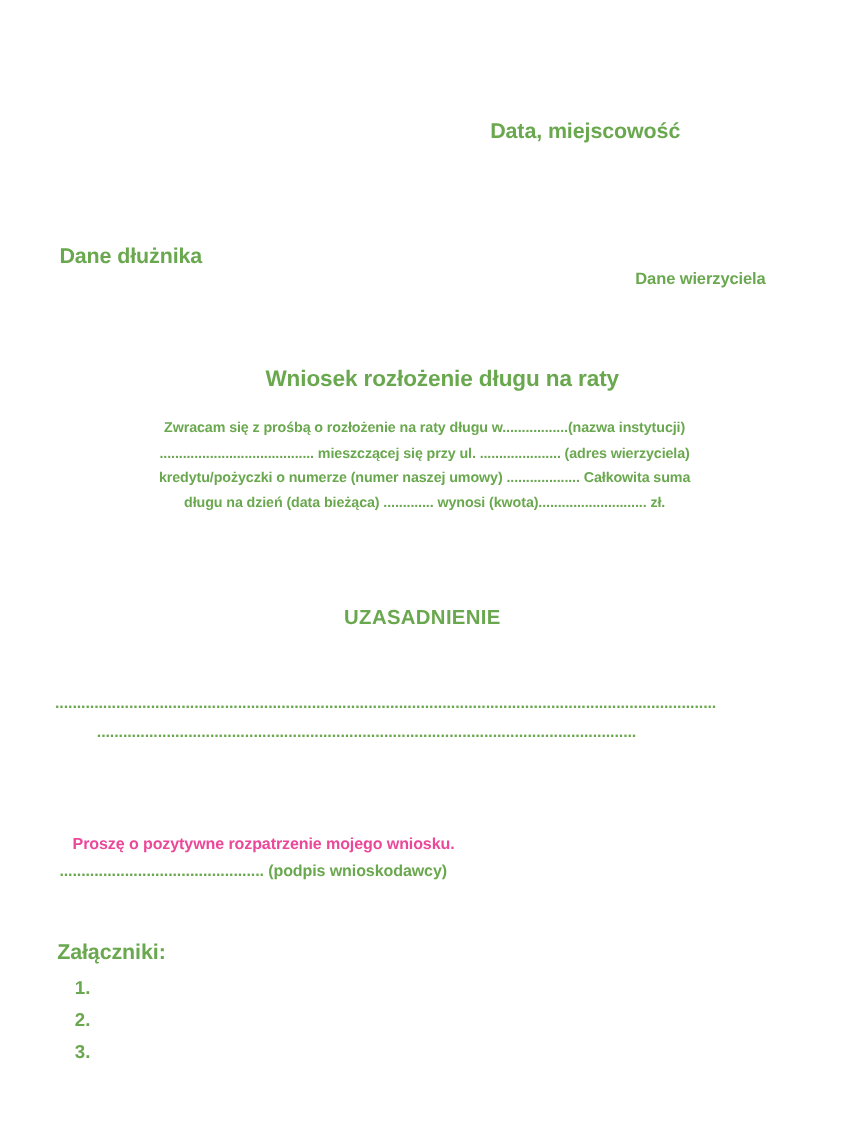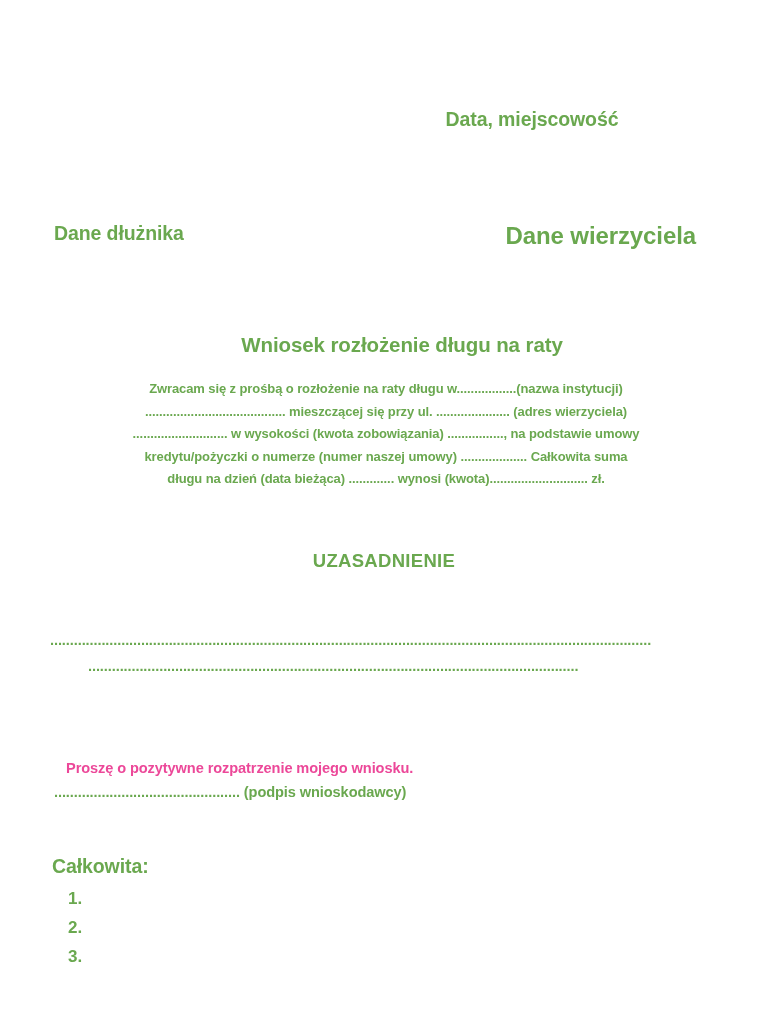--- a/index.html
+++ b/index.html
@@ -43,27 +43,28 @@
   }
 
   .parties {
     position: absolute;
     left: 0;
     top: 222px;
     width: 768px;
     display: flex;
     box-sizing: border-box;
     padding: 0 54px 0 54px;
+    flex-direction: column;
   }
   .party-left {
     font-size: 19.5px;
     flex: 0 0 auto;
   }
   .party-right {
-    font-size: 24px;
+    font-size: 15px;
     margin-left: auto;
     margin-right: 18px;
   }
 
   
   .doc-title {
     position: absolute;
     left: 0;
     top: 333px;
     width: 768px;
@@ -174,33 +175,32 @@
   <div class="parties">
     <div class="g party-left" style="color: rgb(106, 168, 79);">Dane dłużnika</div>
     <div class="g party-right" style="color: rgb(106, 168, 79);">Dane wierzyciela</div>
   </div>
 
   <div class="g doc-title" style="color: rgb(106, 168, 79); margin-left: 18px;">Wniosek rozłożenie długu na raty</div>
 
   <div class="g body-para" style="color: rgb(106, 168, 79);">
     <span class="ln">Zwracam się z prośbą o rozłożenie na raty długu w.................(nazwa instytucji)</span>
     <span class="ln">........................................ mieszczącej się przy ul. ..................... (adres wierzyciela)</span>
-    <span class="ln">........................... w wysokości (kwota zobowiązania) ................, na podstawie umowy</span>
     <span class="ln">kredytu/pożyczki o numerze (numer naszej umowy) ................... Całkowita suma</span>
     <span class="ln">długu na dzień (data bieżąca) ............. wynosi (kwota)............................ zł.</span>
   </div>
 
   <div class="g reason-heading" style="color: rgb(106, 168, 79);">UZASADNIENIE</div>
 
   <div class="g reason-line2" style="color: rgb(106, 168, 79);">........................................................................................................................................................</div>
   <div class="g reason-line3" style="color: rgb(106, 168, 79);">............................................................................................................................</div>
 
   <div class="g closing-request" style="color: #ec4899;">Proszę o pozytywne rozpatrzenie mojego wniosku.</div>
   <div class="g closing-sign" style="color: rgb(106, 168, 79);">............................................... (podpis wnioskodawcy)</div>
 
-  <div class="g attach-title" style="color: rgb(106, 168, 79);">Całkowita:</div>
+  <div class="g attach-title" style="color: rgb(106, 168, 79);">Załączniki:</div>
   <ul class="attach-list">
     <li style="color: rgb(106, 168, 79);">1.</li>
     <li style="color: rgb(106, 168, 79);">2.</li>
     <li style="color: rgb(106, 168, 79);">3.</li>
   </ul>
 
 </div>
 
 </body></html>

